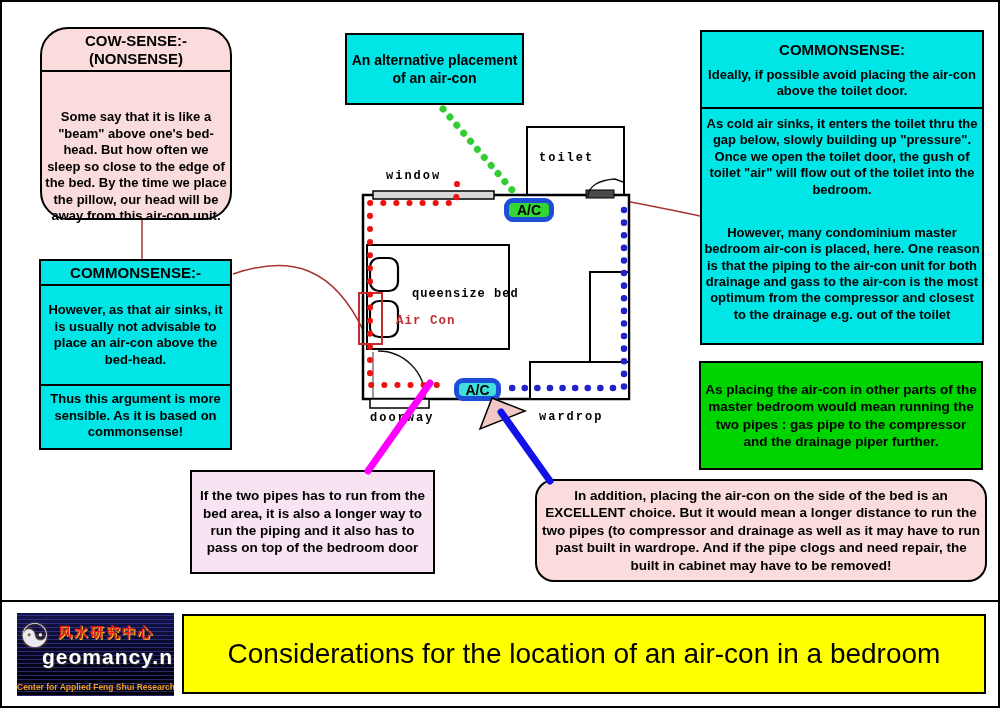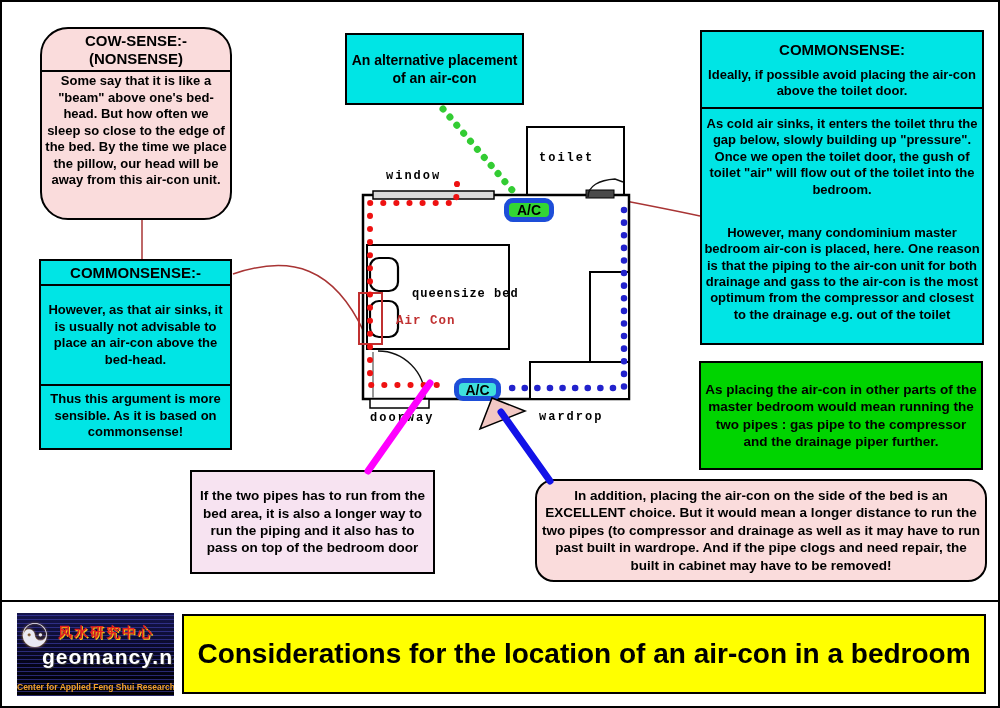--- a/index.html
+++ b/index.html
@@ -15,21 +15,21 @@
     position:absolute;box-sizing:border-box;border:2px solid #000;
     text-align:center;font-weight:bold;color:#000;
   }
   .cyan{background:#00E5E5;} .pinkbg{background:#FADCDC;}
   .lilacbg{background:#F7E3F1;} .greenbg{background:#00D400;}
   .flexc{display:flex;align-items:center;justify-content:center;}
   .sect{box-sizing:border-box;display:flex;flex-direction:column;align-items:center;justify-content:center;}
   .hr{border-bottom:2px solid #000;}
   #cow-box{left:38px;top:25px;width:192px;height:193px;font-size:13px;line-height:1.27;border-radius:28px;}
   #cow-box .sect.title{height:43px;font-size:15px;line-height:1.2;width:100%;}
-  #cow-box .sect.body{height:118px;width:100%;padding:18px 3px;}
+  #cow-box .sect.body{height:118px;width:100%;padding:18px 3px;margin-top:36px;}
   #cs-left{left:37px;top:257px;width:193px;height:191px;font-size:13px;line-height:1.27;}
   #cs-left .t{height:25px;font-size:15px;width:100%;}
   #cs-left .p1{height:100px;width:100%;padding:2px 4px;}
   #cs-left .p2{height:60px;width:100%;padding:2px 2px;}
   #alt-box{left:343px;top:31px;width:179px;height:72px;font-size:14px;line-height:1.3;padding:2px 4px;}
   #cs-right{left:698px;top:28px;width:284px;height:315px;font-size:13px;line-height:1.26;}
   #cs-right .s1{width:100%;height:77px;padding:4px 4px 2px 4px;}
   #cs-right .s1 .ttl{font-size:15px;margin-bottom:7px;}
   #cs-right .s2{width:100%;padding:7px 2px 2px 2px;}
   #cs-right .s2 .p3{margin-top:27px;}
@@ -62,21 +62,21 @@
     text-shadow:0 0 3px #c98f2e;line-height:1;}
   #logo .cn{position:absolute;left:41px;top:11px;font-size:14px;font-weight:bold;color:#e02020;
     letter-spacing:2px;text-shadow:1px 1px 0 #f5c518;white-space:nowrap;}
   #logo .site{position:absolute;left:25px;top:32px;font-size:21px;font-weight:bold;color:#fff;
     letter-spacing:1px;text-shadow:1px 1px 0 #333;}
   #logo .tag{position:absolute;left:0;bottom:4px;width:100%;text-align:center;font-size:8.5px;
     font-weight:bold;color:#f0a030;white-space:nowrap;}
   #title-bar{
     position:absolute;left:180px;top:612px;width:804px;height:80px;box-sizing:border-box;
     background:#FFFF00;border:2px solid #000;display:flex;align-items:center;justify-content:center;
-    font-size:28px;color:#000;white-space:nowrap;font-weight:bold;
+    font-size:28px;color:#000;white-space:nowrap;
   }
 </style>
 </head>
 <body>
 
 <div id="canvas">
 
   <svg class="layer" width="1000" height="708" viewBox="0 0 1000 708">
 
     <g stroke="#A83434" stroke-width="1.5" fill="none">

